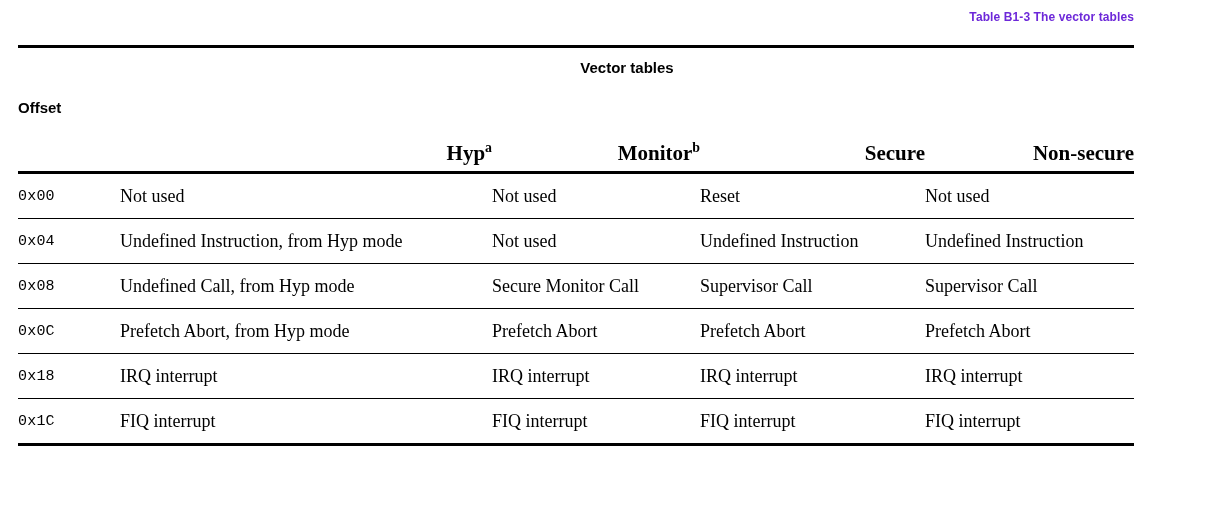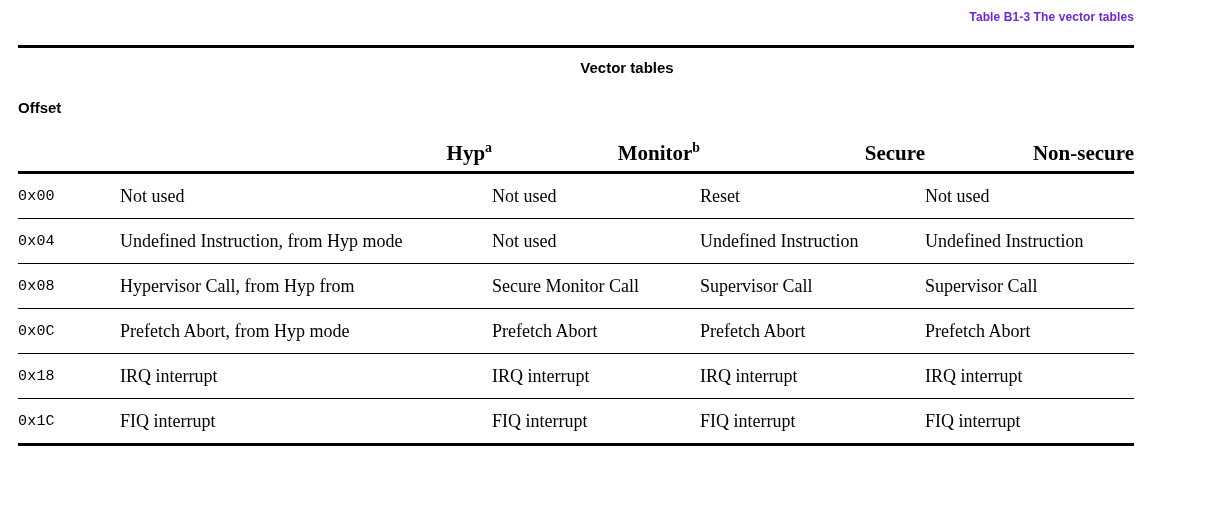--- a/index.html
+++ b/index.html
@@ -164,21 +164,21 @@
       </tr>
       <tr class="rule-thin">
         <td class="offset-cell">0x04</td>
         <td><span>Undefined Instruction, from Hyp mode</span><sup></sup></td>
         <td>Not used</td>
         <td>Undefined Instruction</td>
         <td>Undefined Instruction</td>
       </tr>
       <tr class="rule-thin">
         <td class="offset-cell">0x08</td>
-        <td><span>Hypervisor Call, from Hyp from</span><sup></sup></td>
+        <td><span>Undefined Call, from Hyp mode</span><sup></sup></td>
         <td>Secure Monitor Call</td>
         <td>Supervisor Call</td>
         <td>Supervisor Call</td>
       </tr>
       <tr class="rule-thin">
         <td class="offset-cell">0x0C</td>
         <td><span>Prefetch Abort, from Hyp mode</span><sup></sup></td>
         <td>Prefetch Abort</td>
         <td>Prefetch Abort</td>
         <td>Prefetch Abort</td>

